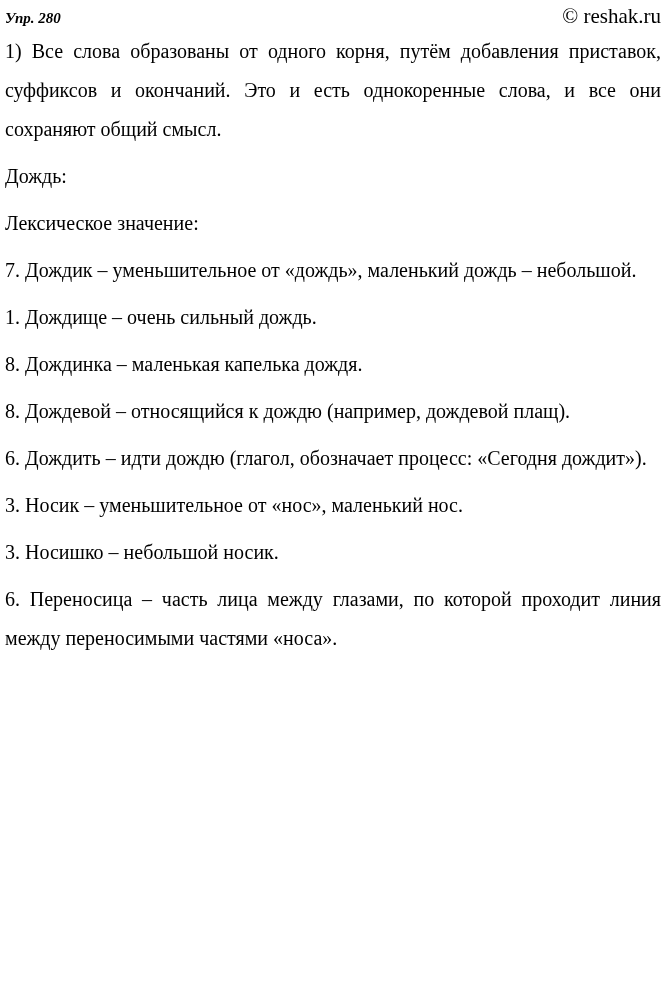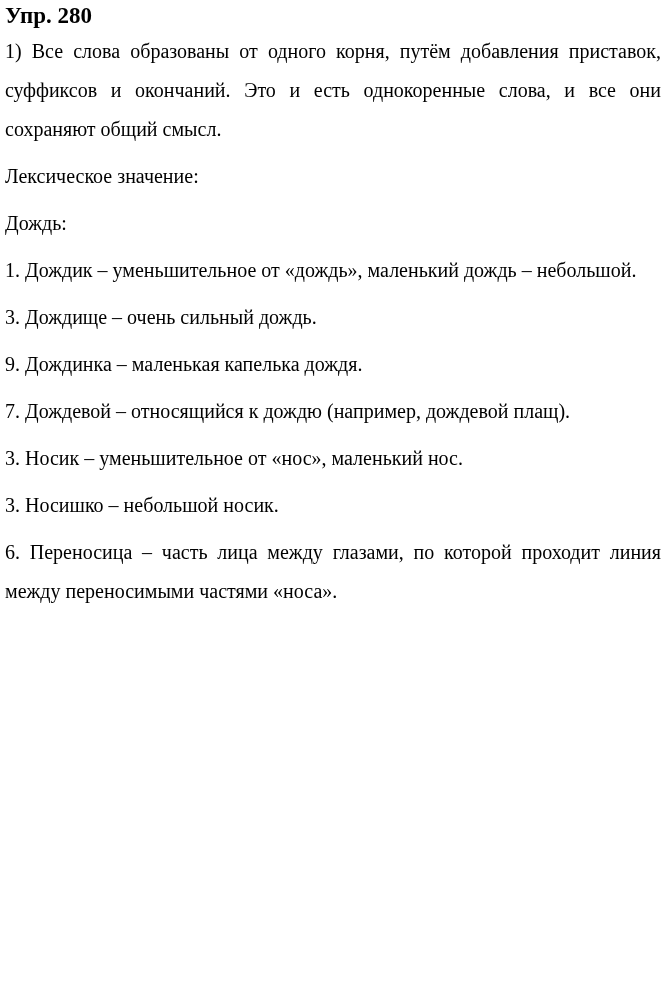--- a/index.html
+++ b/index.html
@@ -21,22 +21,23 @@
     z-index: 1;
   }
   .header-row {
     display: flex;
     justify-content: space-between;
     align-items: baseline;
     height: 30px;
   }
   .exercise-title {
     font-weight: bold;
-    font-size: 23px;
+    font-size: 15px;
     line-height: 28px;
+    font-style: italic;
   }
   .copyright-label {
     font-size: 21px;
     line-height: 28px;
   }
   .doc p {
     margin: 0 0 8px 0;
     font-size: 20px;
     line-height: 39px;
     text-align: justify;
@@ -58,30 +59,32 @@
 
 <div class="watermark">
   
   
 </div>
 
 <div class="page">
 
   <div class="header-row">
     <span class="exercise-title">Упр. 280</span>
+    <span class="copyright-label">© reshak.ru</span>
   </div>
 
   <div class="doc">
     <p>1) Все слова образованы от одного корня, путём добавления приставок, суффиксов и окончаний. Это и есть однокоренные слова, и все они сохраняют общий смысл.</p>
+    <p>Дождь:</p>
+
     <p>Лексическое значение:</p>
-
-    <p>Дождь:</p>
-    <p>1. Дождик – уменьшительное от «дождь», маленький дождь – небольшой.</p>
-    <p>3. Дождище – очень сильный дождь.</p>
-    <p>9. Дождинка – маленькая капелька дождя.</p>
-    <p>7. Дождевой – относящийся к дождю (например, дождевой плащ).</p>
+    <p>7. Дождик – уменьшительное от «дождь», маленький дождь – небольшой.</p>
+    <p>1. Дождище – очень сильный дождь.</p>
+    <p>8. Дождинка – маленькая капелька дождя.</p>
+    <p>8. Дождевой – относящийся к дождю (например, дождевой плащ).</p>
+    <p>6. Дождить – идти дождю (глагол, обозначает процесс: «Сегодня дождит»).</p>
 
     <p>3. Носик – уменьшительное от «нос», маленький нос.</p>
     <p>3. Носишко – небольшой носик.</p>
     <p>6. Переносица – часть лица между глазами, по которой проходит линия между переносимыми частями «носа».</p>
   </div>
 
 </div>
 
 </body></html>

